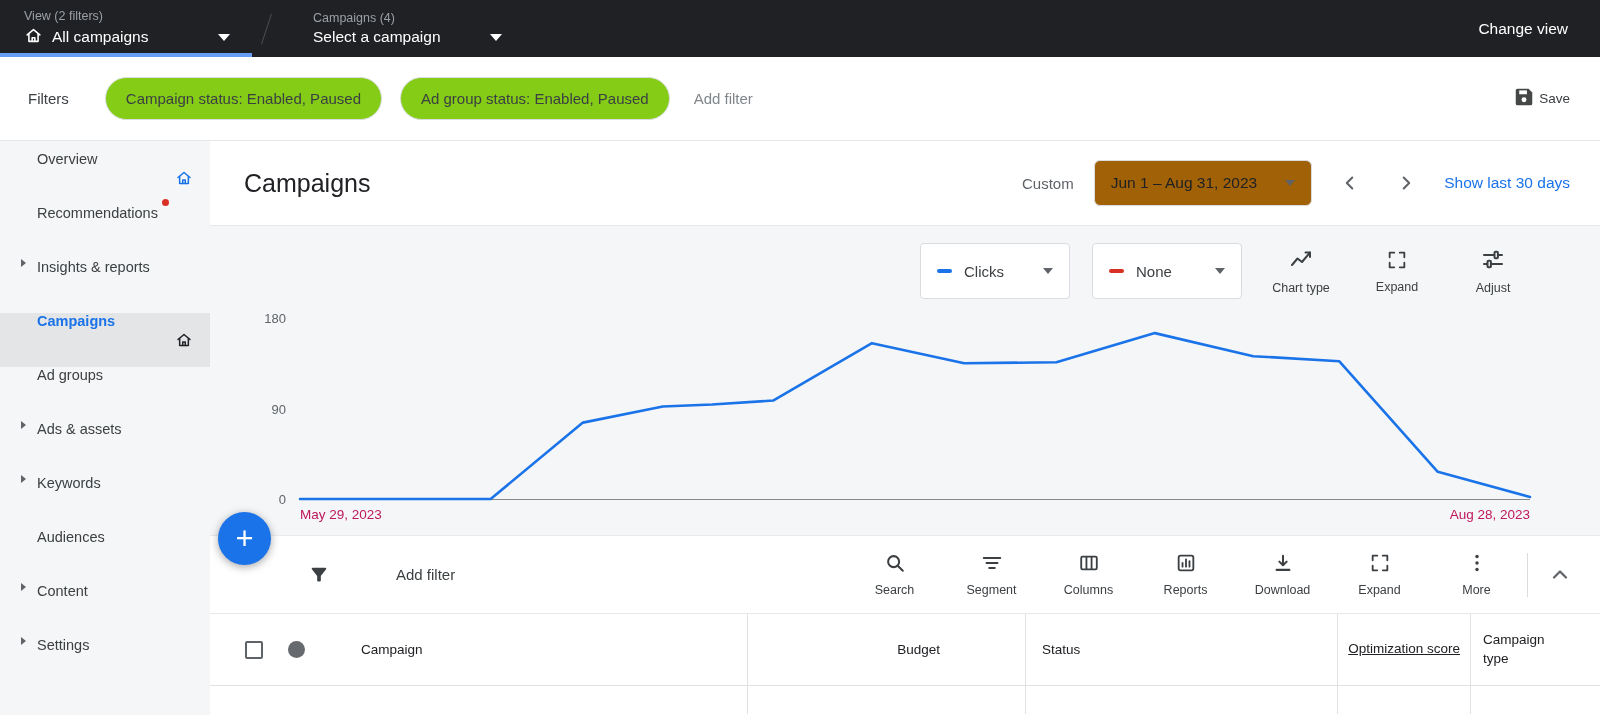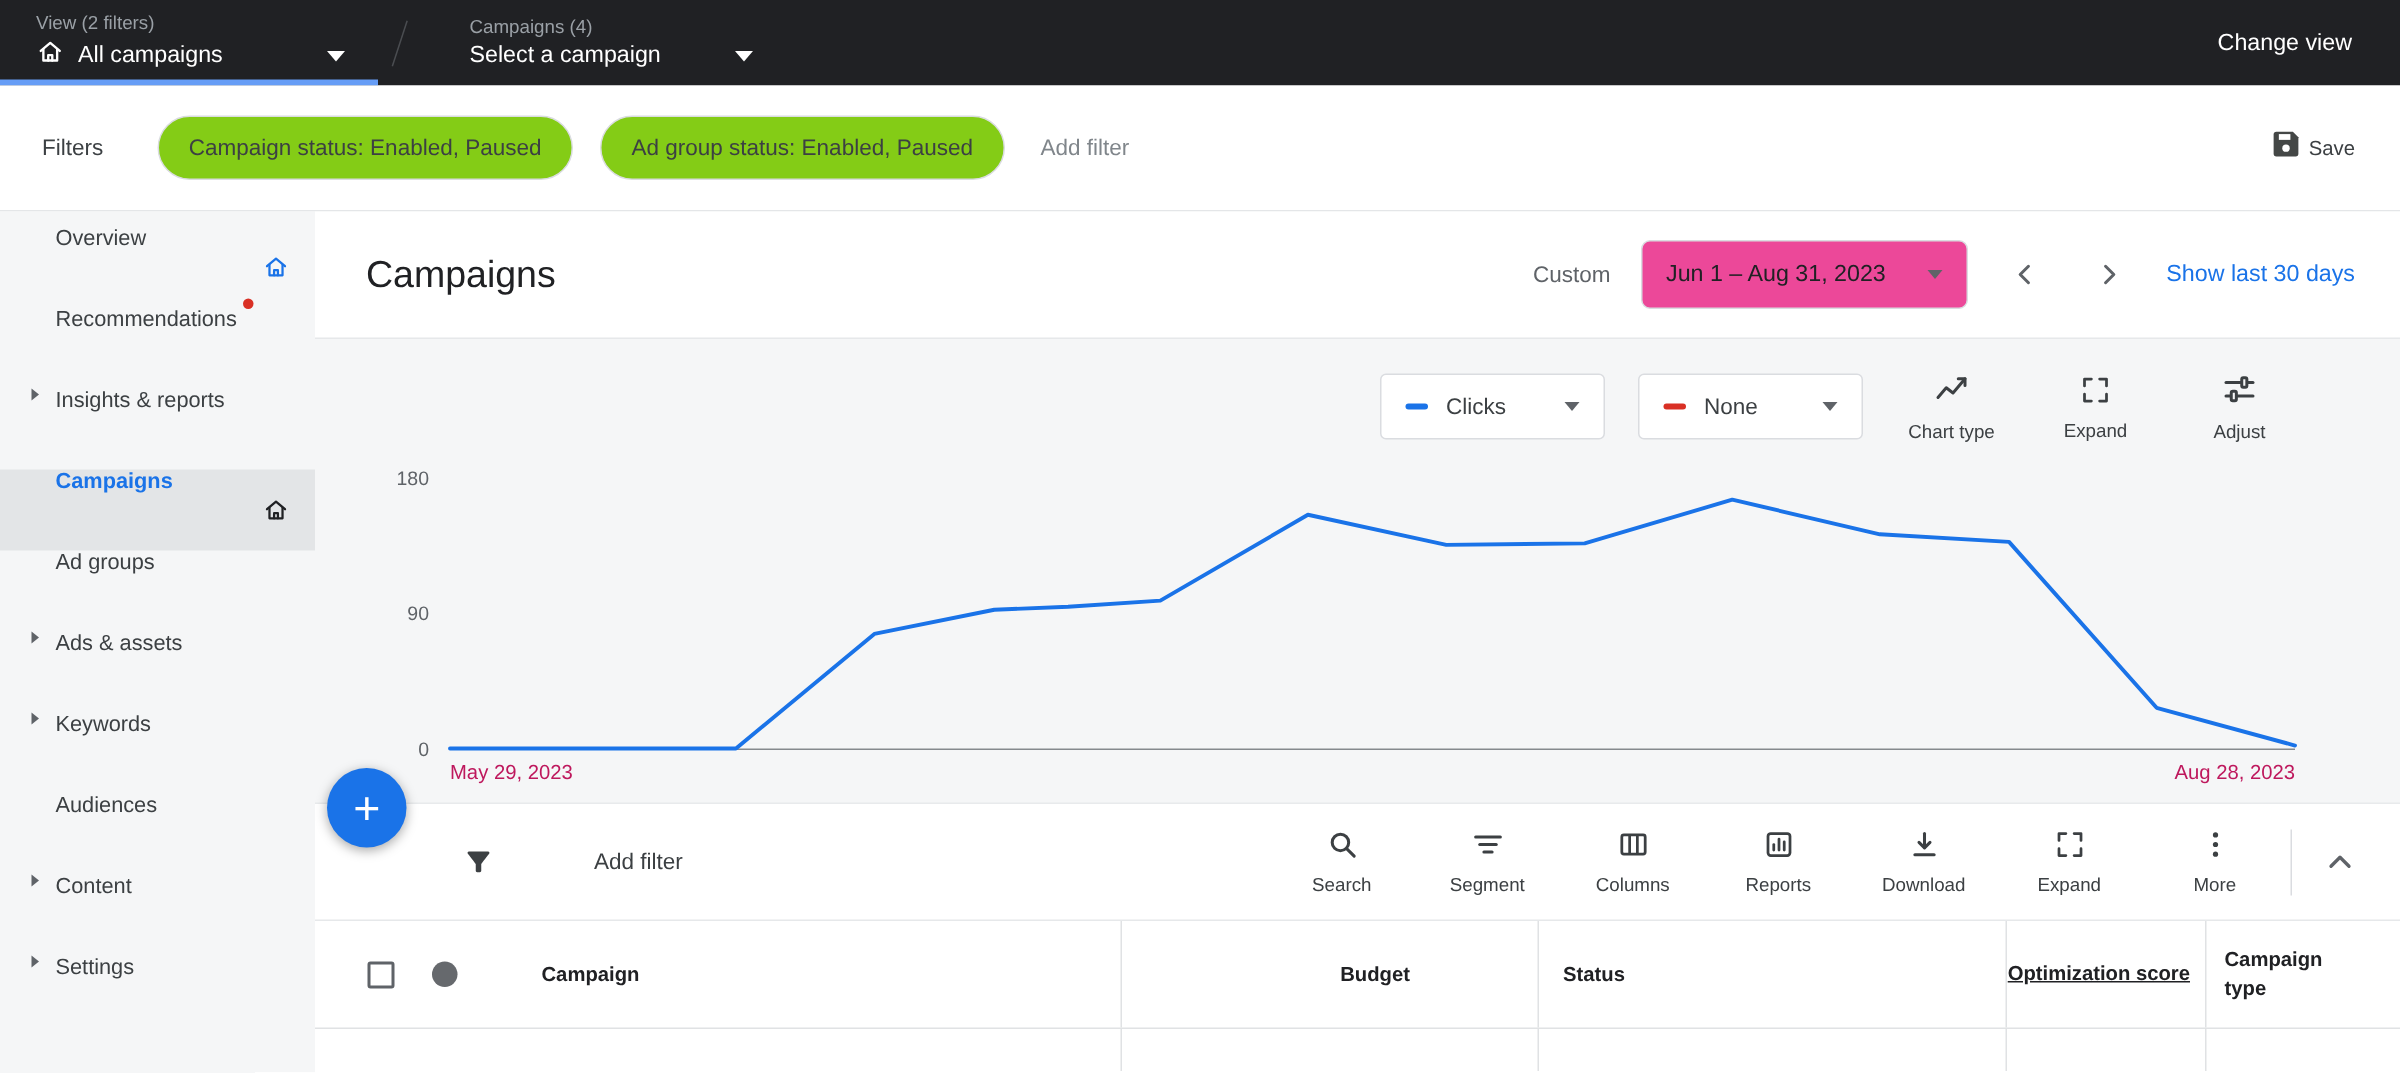--- a/index.html
+++ b/index.html
@@ -46,28 +46,28 @@
   .nav-dot { width:7px; height:7px; border-radius:50%; background:#d93025; margin-left:4px; transform:translateY(-6px); }
   .nav-home { position:absolute; right:17px; top:50%; transform:translateY(-50%); display:flex; }
 
   
   .main { position:absolute; top:141px; left:210px; right:0; bottom:0; background:#fff; }
   .titlerow { height:85px; display:flex; align-items:center; padding:0 30px 0 34px; border-bottom:1px solid #e6e8ea; }
   .page-title { font-size:25px; font-weight:400; color:#202124; }
   .daterow { margin-left:auto; display:flex; align-items:center; gap:20px; }
   .date-mode { color:#5f6368; font-size:15px; }
   .datebox { border:1px solid #dadce0; border-radius:6px; padding:13px 16px; display:flex;
-    align-items:center; gap:28px; font-size:15.5px; font-weight:500; color:#202124; background:#ec4899; cursor:pointer; }
+    align-items:center; gap:28px; font-size:15.5px; font-weight:500; color:#202124; background:#a16207; cursor:pointer; }
   .navchev { width:36px; height:36px; display:flex; align-items:center; justify-content:center; cursor:pointer; }
   .showlast { color:#1a73e8; font-weight:500; font-size:15.5px; cursor:pointer; white-space:nowrap; }
 
   
   .chartpanel { height:310px; background:#f5f6f7; padding:12px 70px 0 30px; border-bottom:1px solid #e8eaec; }
   .chartcontrols { display:flex; align-items:center; justify-content:flex-end; gap:22px; height:66px; }
-  .metricbox { background:#fff; border:1px solid #dadce0; border-radius:4px; height:44px;
+  .metricbox { background:#fff; border:1px solid #dadce0; border-radius:4px; height:56px;
     display:flex; align-items:center; gap:12px; padding:0 16px; font-size:15px; color:#3c4043; cursor:pointer; min-width:150px;justify-content:space-between; }
   .metricbox .caret { margin-left:auto; }
   .swatch { width:15px; height:4px; border-radius:2px; }
   .charttool { display:flex; flex-direction:column; align-items:center; gap:6px; width:74px;
     font-size:12.5px; color:#3c4043; cursor:pointer; }
   .charttool:first-of-type { margin-left:24px; }
   .chartwrap { display:flex; margin-top:14px; }
   .ylabels { width:60px; position:relative; font-size:13px; color:#5f6368; }
   .ylabels span { position:absolute; right:14px; }
   .yt-top { top:-7px; } .yt-mid { top:50%; transform:translateY(-50%); } .yt-bot { bottom:-7px; }
@@ -85,21 +85,21 @@
   .tabletoolbar { height:78px; display:flex; align-items:center; border-bottom:1px solid #e6e8ea; padding-right:14px; }
   .funnel { margin-left:98px; display:flex; cursor:pointer; }
   .tb-addfilter { margin-left:66px; font-size:15px; font-weight:500; color:#3c4043; cursor:pointer; }
   .tb-tools { margin-left:auto; display:flex; }
   .ttool { display:flex; flex-direction:column; align-items:center; gap:6px; width:97px;
     font-size:12.5px; color:#3c4043; cursor:pointer; }
   .tb-divider { width:1px; height:44px; background:#dadce0; margin:0 6px 0 2px; }
   .collapse { width:52px; display:flex; align-items:center; justify-content:center; cursor:pointer; }
 
   
-  .thead { height:72px; display:flex; border-bottom:1px solid #e0e2e4; font-size:13.5px; font-weight:700; color:#202124; }
+  .thead { height:72px; display:flex; border-bottom:1px solid #e0e2e4; font-size:13.5px; font-weight:400; color:#202124; }
   .th { display:flex; align-items:center; }
   .col-a { width:537px; padding-left:35px; }
   .col-b { width:278px; border-left:1px solid #e0e2e4; justify-content:flex-end; padding-right:85px; }
   .col-c { width:312px; border-left:1px solid #e0e2e4; padding-left:16px; }
   .col-d { width:133px; border-left:1px solid #e0e2e4; justify-content:flex-end; padding-right:10px; text-align:right; }
   .col-e { flex:1; border-left:1px solid #e0e2e4; padding-left:12px; }
   .col-d .u { text-decoration:underline; line-height:1.35; }
   .col-e span { display:inline-block; width:74px; line-height:1.35; }
   .cb { width:18px; height:18px; border:2px solid #5f6368; border-radius:2px; background:#fff; margin-right:25px; cursor:pointer; }
   .statusdot { width:17px; height:17px; border-radius:50%; background:#66696d; margin-right:56px; cursor:pointer; }

